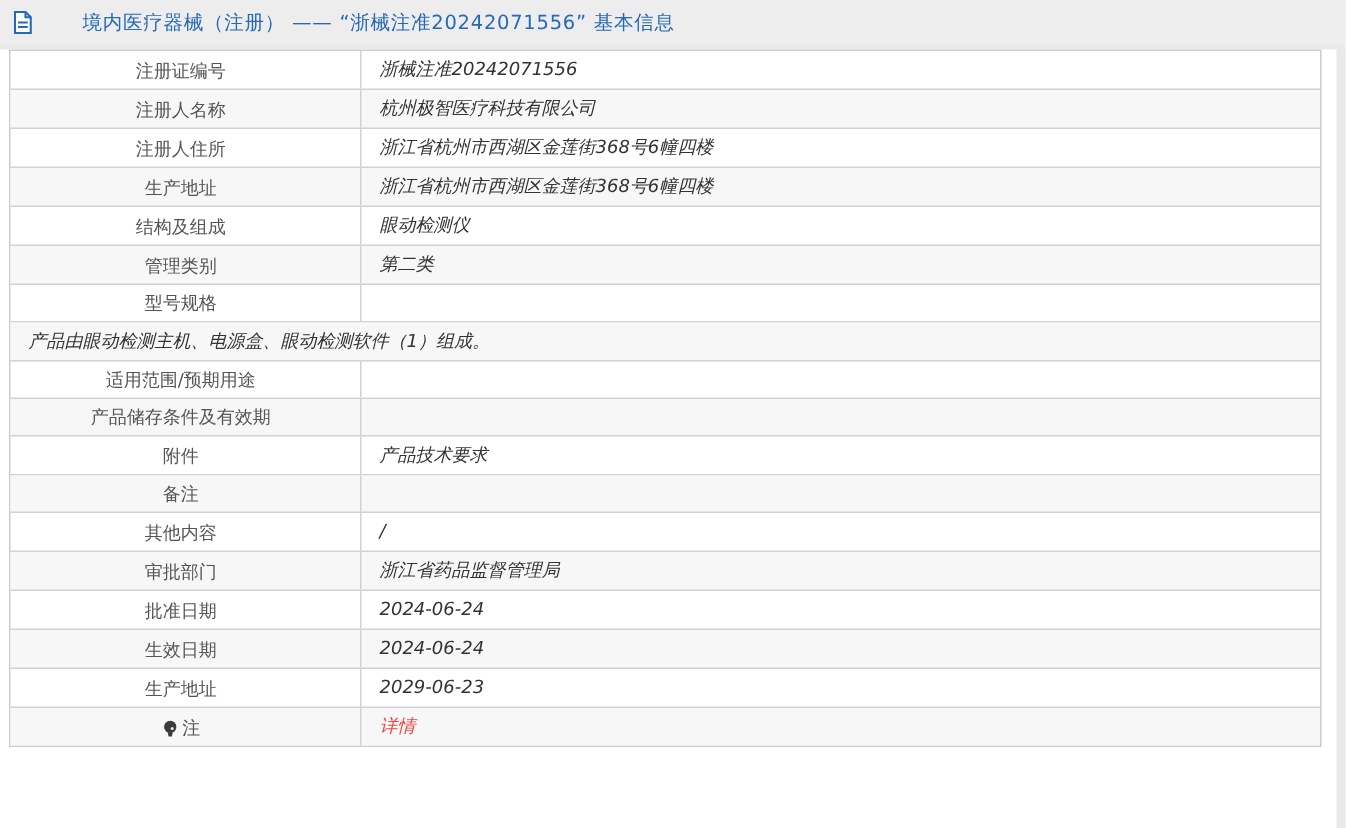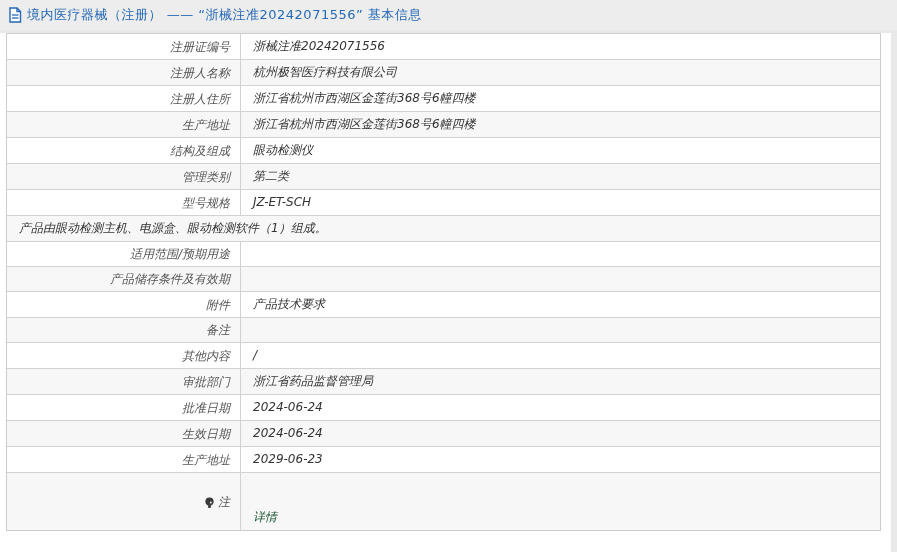--- a/index.html
+++ b/index.html
@@ -9,20 +9,21 @@
     font-family:"DejaVu Sans","Liberation Sans",sans-serif;
     font-size:12px;
     color:#333;
     overflow:hidden;
   }
   .title-bar {
     width:897px; height:30px;
     background:#ededed;
     display:flex; align-items:center;
     padding-left:8px;
+    gap:28px;
   }
   .doc-icon { display:inline-flex; margin-right:5px; }
   .page-title {
     color:#2569b8;
     font-size:13px;
     letter-spacing:0.5px;
     white-space:nowrap;
   }
   .content {
     width:891px; height:522px;
@@ -40,42 +41,40 @@
     border-bottom:1px solid #d2d2d2;
   }
   .row:last-child { border-bottom:none; }
   .row:nth-child(even) { background:#f7f7f7; }
   .label-cell {
     width:234px;
     flex:0 0 234px;
     border-right:1px solid #d2d2d2;
     display:flex;
     align-items:center;
-    justify-content:flex-end;
+    justify-content:center;
     padding:3px 10px 3px 4px;
     color:#555;
     text-align:right;
     line-height:18px;
-    font-style:italic;
   }
   .value-cell {
     flex:1;
     display:flex;
     align-items:center;
     padding:3px 14px 3px 12px;
     line-height:19px;
     color:#333;
     word-break:break-all;
     font-style:italic;
   }
   .value-cell a {
-    color:#14532d;
+    color:#ef4444;
     text-decoration:none;
     cursor:pointer;
-    margin-top:32px;
   }
   .bulb-icon { display:inline-flex; margin-right:3px; position:relative; top:1px; }
 </style>
 </head>
 <body>
 
 <div class="title-bar">
   <span class="doc-icon">
     <svg width="14" height="16" viewBox="0 0 14 16">
       <path d="M2 1 L9 1 L12.5 4.5 L12.5 15 L2 15 Z" fill="#ffffff" stroke="#2569b8" stroke-width="1.4"></path>
@@ -134,23 +133,20 @@
           <span>管理类别</span>
         </div>
         <div class="value-cell">
           <span>第二类</span>
         </div>
       </div>
       <div class="row">
         <div class="label-cell">
           <span>型号规格</span>
         </div>
-        <div class="value-cell">
-          <span>JZ-ET-SCH</span>
-        </div>
       </div>
       <div class="row">
         <div class="value-cell">
           <span>产品由眼动检测主机、电源盒、眼动检测软件（1）组成。</span>
         </div>
       </div>
       <div class="row">
         <div class="label-cell">
           <span>适用范围/预期用途</span>
         </div>

